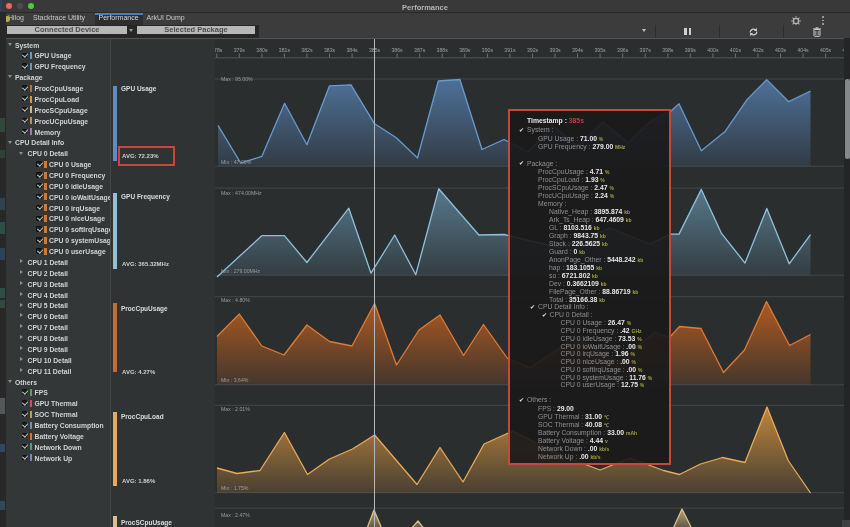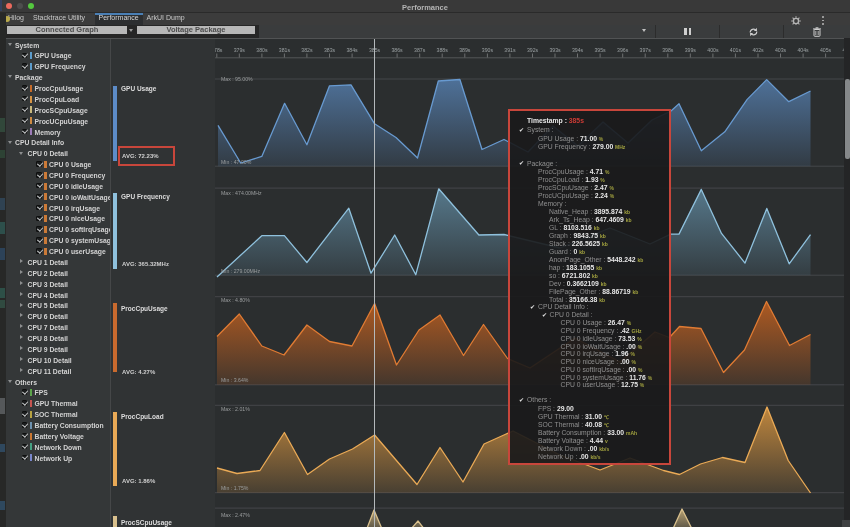--- a/index.html
+++ b/index.html
@@ -54,23 +54,23 @@
         <line x1="7.2" y1="7.2" x2="8.4" y2="8.4"></line>
 <line x1="8.4" y1="1.6" x2="7.2" y2="2.8"></line>
         <line x1="2.8" y1="7.2" x2="1.6" y2="8.4"></line>
 </g>
     </svg>
 <div class="abs" style="left:822px;top:16px;width:1.8px;height:1.8px;border-radius:50%;background:#b5b5b5;"></div>
 <div class="abs" style="left:822px;top:19.5px;width:1.8px;height:1.8px;border-radius:50%;background:#b5b5b5;"></div>
 <div class="abs" style="left:822px;top:23px;width:1.8px;height:1.8px;border-radius:50%;background:#b5b5b5;"></div>
 <div class="abs" style="left:0;top:24.5px;width:850px;height:13.5px;background:#262626;"></div>
 <div class="abs" style="left:259px;top:24.5px;width:591px;height:13.5px;background:#3a3c3d;"></div>
-<div class="abs" style="left:7px;top:25.5px;width:120px;height:8.5px;background:#b7b7b7;font-size:7.5px;font-weight:bold;color:#4c4c4c;text-align:center;line-height:8.5px;">Connected Graph</div>
+<div class="abs" style="left:7px;top:25.5px;width:120px;height:8.5px;background:#b7b7b7;font-size:7.5px;font-weight:bold;color:#4c4c4c;text-align:center;line-height:8.5px;">Connected Device</div>
 <div class="abs" style="left:129px;top:28.5px;width:0;height:0;border-left:2.8px solid transparent;border-right:2.8px solid transparent;border-top:3.4px solid #9a9a9a;"></div>
-<div class="abs" style="left:137px;top:25.5px;width:118px;height:8.5px;background:#b7b7b7;font-size:7.5px;font-weight:bold;color:#4c4c4c;text-align:center;line-height:8.5px;">Voltage Package</div>
+<div class="abs" style="left:137px;top:25.5px;width:118px;height:8.5px;background:#b7b7b7;font-size:7.5px;font-weight:bold;color:#4c4c4c;text-align:center;line-height:8.5px;">Selected Package</div>
 <div class="abs" style="left:642px;top:29px;width:0;height:0;border-left:2.8px solid transparent;border-right:2.8px solid transparent;border-top:3.4px solid #c0c0c0;"></div>
 <div class="abs" style="left:655px;top:25px;width:1px;height:12.5px;background:#2c2c2c;"></div>
 <div class="abs" style="left:719px;top:25px;width:1px;height:12.5px;background:#2c2c2c;"></div>
 <div class="abs" style="left:783px;top:25px;width:1px;height:12.5px;background:#2c2c2c;"></div>
 <div class="abs" style="left:684px;top:27.5px;width:2.6px;height:7px;background:#cfcfcf;"></div>
 <div class="abs" style="left:688.6px;top:27.5px;width:2.6px;height:7px;background:#cfcfcf;"></div>
 <svg class="abs" style="left:748px;top:26.5px;" width="11" height="10" viewBox="0 0 11 10">
 <path d="M2.2,5.6 A3.3,3.3 0 0 1 8.2,3.6" fill="none" stroke="#cfcfcf" stroke-width="1.1"></path>
 <path d="M8.8,4.4 A3.3,3.3 0 0 1 2.8,6.4" fill="none" stroke="#cfcfcf" stroke-width="1.1"></path>
 <path d="M8.9,0.8 L8.9,3.9 L5.9,3.9 Z" fill="#cfcfcf"></path>

